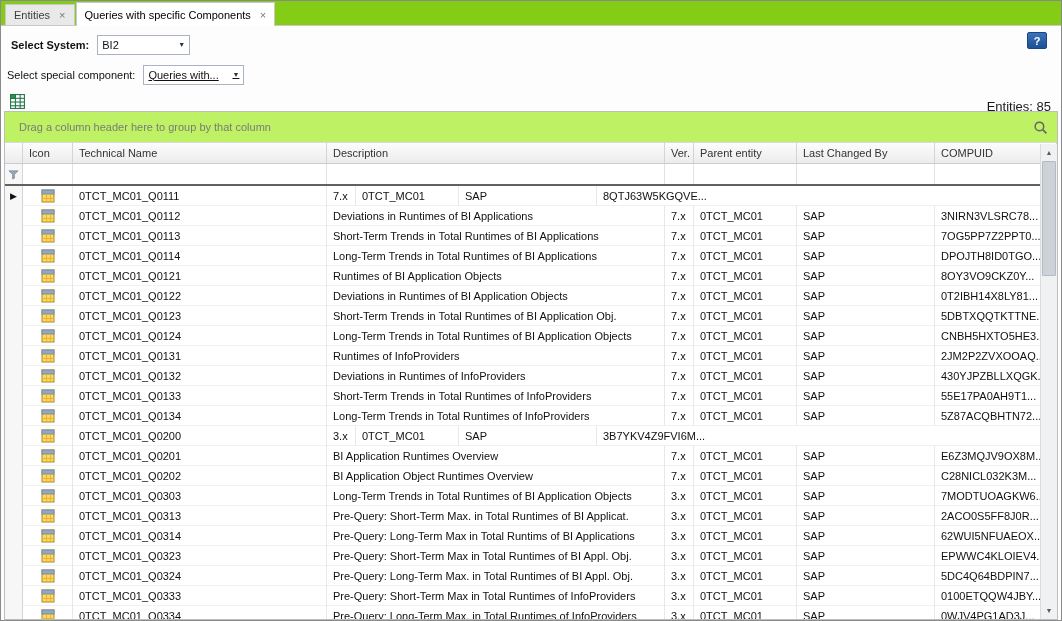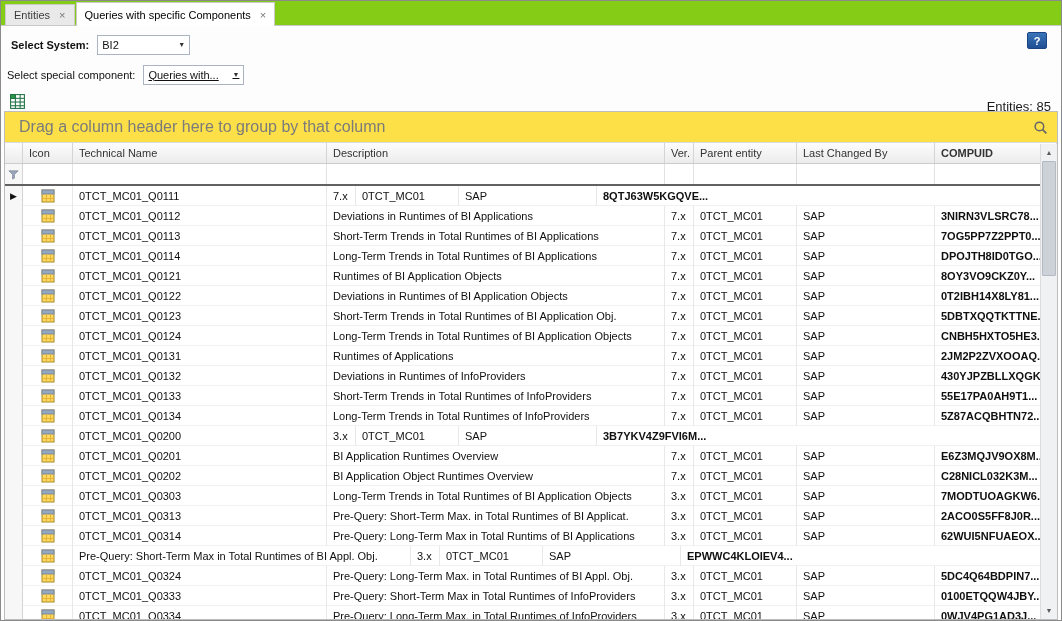--- a/index.html
+++ b/index.html
@@ -43,22 +43,22 @@
   .toolbar { position:relative; margin:8px 0 0 8px; height:20px; }
   .excel-btn { display:inline-block; width:18px; height:18px; cursor:pointer; }
   .entities-count { position:absolute; right:10px; top:6px; font-size:13px; color:#1a1a1a; }
   
   .grid {
     position:absolute; left:3px; right:3px; top:110px; bottom:0;
     border:1px solid #bdbdbd; background:#fff; overflow:hidden;
     display:flex; flex-direction:column;
   }
   .group-panel {
-    height:31px; flex:none; background:#fde047; border-bottom:1px solid #dadada;
-    display:flex; align-items:center; position:relative; font-size:16px;
+    height:31px; flex:none; background:#bef264; border-bottom:1px solid #dadada;
+    display:flex; align-items:center; position:relative; font-size:11px;
     color:#7b7b7b; padding-left:14px;
   }
   .search-btn {
     position:absolute; right:6px; top:5px; width:22px; height:21px;
     display:flex; align-items:center; justify-content:center; cursor:pointer;
   }
   .header-row { display:flex; height:21px; flex:none; background:linear-gradient(#fcfcfc,#ececec); border-bottom:1px solid #cccccc; }
   .hcell {
     font-size:11px; color:#333; padding:4px 0 0 6px; border-right:1px solid #d4d4d4;
     white-space:nowrap; overflow:hidden; cursor:default;
@@ -71,21 +71,21 @@
     font-size:11px; color:#101010; padding:4px 0 0 6px; border-right:1px solid #e8e8e8;
     white-space:nowrap; overflow:hidden; height:20px;
   }
   .c-ind  { width:18px; flex:none; background:#f7f7f7; border-right:1px solid #d4d4d4; padding:0; text-align:center; }
   .c-icon { width:50px; flex:none; display:flex; align-items:center; justify-content:center; padding:0; }
   .c-tech { width:254px; flex:none; }
   .c-desc { width:338px; flex:none; }
   .c-ver  { width:29px;  flex:none; }
   .c-parent { width:103px; flex:none; }
   .c-changed { width:138px; flex:none; }
-  .c-comp { flex:1;font-weight:bold; }
+  .c-comp { flex:1; }
   .hcell.c-icon { display:block; padding:4px 0 0 6px; }
   .hcell.c-ind { background:transparent; }
   .row-arrow { font-size:9px; line-height:20px; color:#111; visibility:hidden; }
   .row-arrow.visible { visibility:visible; }
   
   .vscroll {
     position:absolute; top:32px; right:0; bottom:0; width:17px;
     background:#f0f1f2; border-left:1px solid #dcdcdc;
   }
   .vs-btn {
@@ -335,21 +335,21 @@
     <div class="cell c-icon">
       <svg width="14" height="14" viewBox="0 0 14 14">
         <rect x="1" y="1" width="12" height="12" fill="#ffd95c" stroke="#a8892e"></rect>
         <rect x="1" y="1" width="12" height="4" fill="#94a8c1" stroke="#7a8ba1"></rect>
         <line x1="5.5" y1="5" x2="5.5" y2="13" stroke="#e3b33c"></line>
         <line x1="9.5" y1="5" x2="9.5" y2="13" stroke="#e3b33c"></line>
         <line x1="1" y1="9.5" x2="13" y2="9.5" stroke="#e3b33c"></line>
       </svg>
     </div>
     <div class="cell c-tech">0TCT_MC01_Q0131</div>
-    <div class="cell c-desc">Runtimes of Applications</div>
+    <div class="cell c-desc">Runtimes of InfoProviders</div>
     <div class="cell c-ver">7.x</div>
     <div class="cell c-parent">0TCT_MC01</div>
     <div class="cell c-changed">SAP</div>
     <div class="cell c-comp">2JM2P2ZVXOOAQ...</div>
   </div>
         <div class="row">
     <div class="cell c-ind"><span class="row-arrow">▶</span></div>
     <div class="cell c-icon">
       <svg width="14" height="14" viewBox="0 0 14 14">
         <rect x="1" y="1" width="12" height="12" fill="#ffd95c" stroke="#a8892e"></rect>
@@ -513,20 +513,21 @@
     <div class="cell c-ind"><span class="row-arrow">▶</span></div>
     <div class="cell c-icon">
       <svg width="14" height="14" viewBox="0 0 14 14">
         <rect x="1" y="1" width="12" height="12" fill="#ffd95c" stroke="#a8892e"></rect>
         <rect x="1" y="1" width="12" height="4" fill="#94a8c1" stroke="#7a8ba1"></rect>
         <line x1="5.5" y1="5" x2="5.5" y2="13" stroke="#e3b33c"></line>
         <line x1="9.5" y1="5" x2="9.5" y2="13" stroke="#e3b33c"></line>
         <line x1="1" y1="9.5" x2="13" y2="9.5" stroke="#e3b33c"></line>
       </svg>
     </div>
+    <div class="cell c-tech">0TCT_MC01_Q0323</div>
     <div class="cell c-desc">Pre-Query: Short-Term Max in Total Runtimes of BI Appl. Obj.</div>
     <div class="cell c-ver">3.x</div>
     <div class="cell c-parent">0TCT_MC01</div>
     <div class="cell c-changed">SAP</div>
     <div class="cell c-comp">EPWWC4KLOIEV4...</div>
   </div>
         <div class="row">
     <div class="cell c-ind"><span class="row-arrow">▶</span></div>
     <div class="cell c-icon">
       <svg width="14" height="14" viewBox="0 0 14 14">

